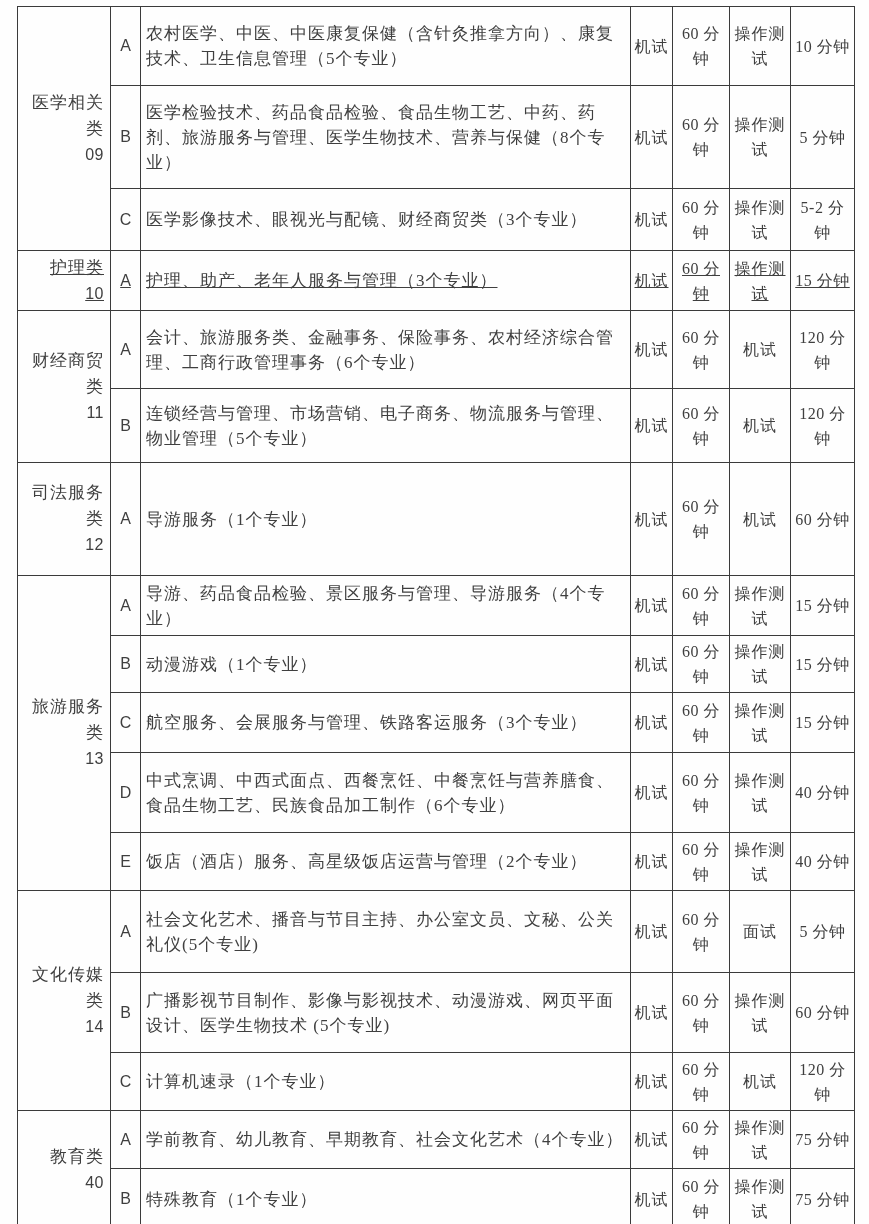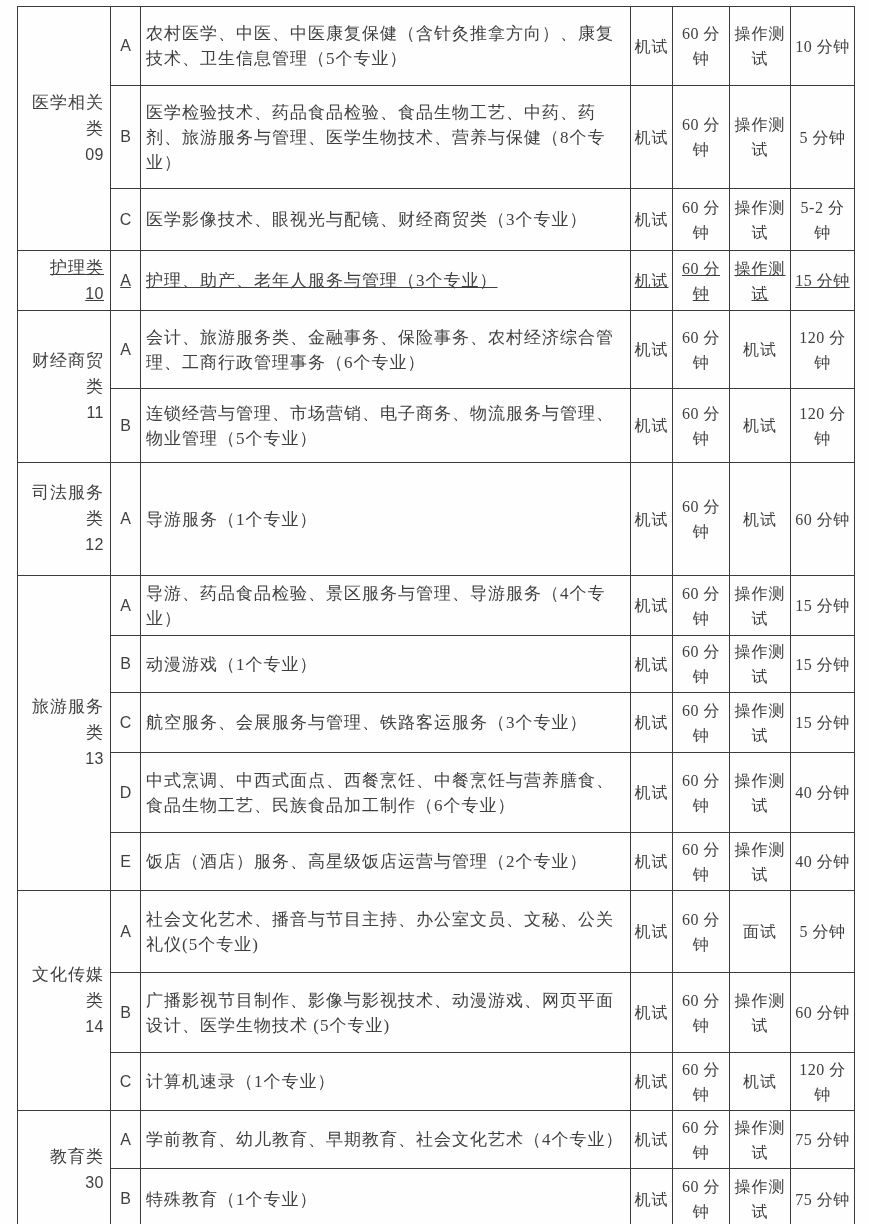--- a/index.html
+++ b/index.html
@@ -225,21 +225,21 @@
           <td class="letter-cell">C</td>
           <td class="majors-cell">计算机速录（1个专业）</td>
           <td class="exam-cell">机试</td>
           <td class="time-cell">60 分钟</td>
           <td class="exam-cell">机试</td>
           <td class="time-cell">120 分钟</td>
         </tr>
         <tr style="height: 58px;">
           <td class="cat-cell" rowspan="2">
             <div class="cat-name">教育类</div>
-            <div class="cat-code">30</div>
+            <div class="cat-code">40</div>
           </td>
           <td class="letter-cell">A</td>
           <td class="majors-cell">学前教育、幼儿教育、早期教育、社会文化艺术（4个专业）</td>
           <td class="exam-cell">机试</td>
           <td class="time-cell">60 分钟</td>
           <td class="exam-cell">操作测试</td>
           <td class="time-cell">75 分钟</td>
         </tr>
         <tr style="height: 61px;">
           <td class="letter-cell">B</td>

